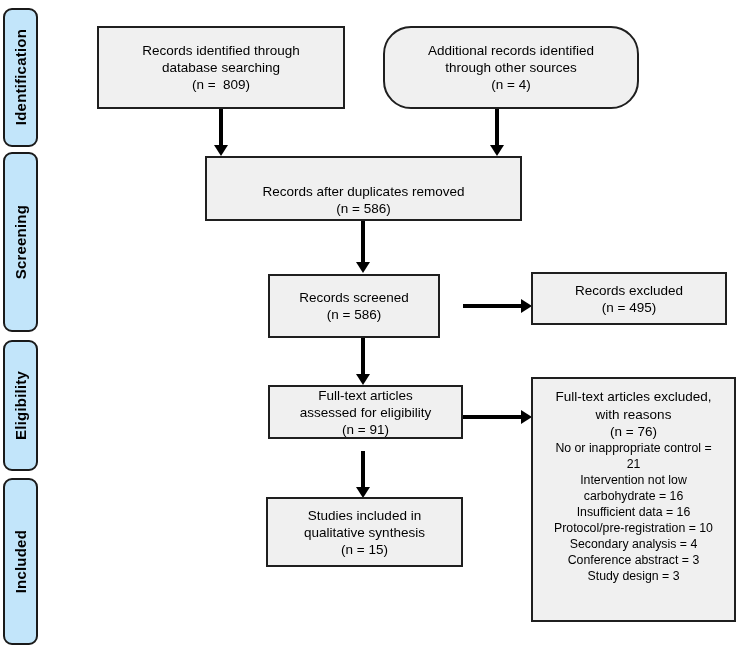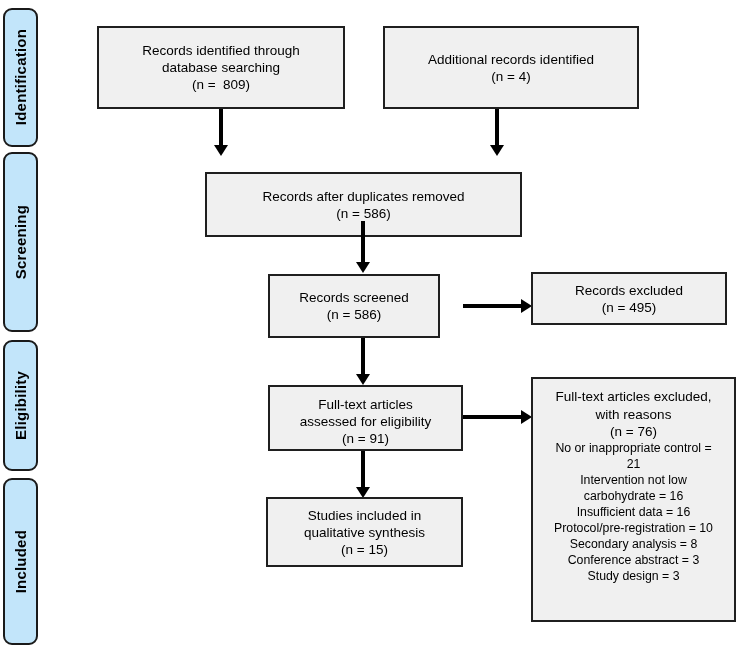--- a/index.html
+++ b/index.html
@@ -121,32 +121,33 @@
   <div class="stage-tab" style="left:3px; top:478px; width:35px; height:167px;">
     <span class="stage-label">Included</span>
   </div>
 
   <div class="flow-box" style="left:97px; top:26px; width:248px; height:83px;">
     <span class="line">Records identified through</span>
     <span class="line">database searching</span>
     <span class="line">(n =  809)</span>
   </div>
 
-  <div class="flow-box" style="left:383px; top:26px; width:256px; height:83px;">
+  <div class="flow-box" style="left:383px; top:26px; width:256px; height:83px;border-radius:28px;">
     <span class="line">Additional records identified</span>
+    <span class="line">through other sources</span>
     <span class="line">(n = 4)</span>
   </div>
 
   <div class="conn conn-v" style="left:219px; top:109px; height:38px;"></div>
   <div class="arrow-down" style="left:214px; top:145px;"></div>
 
   <div class="conn conn-v" style="left:495px; top:109px; height:38px;"></div>
   <div class="arrow-down" style="left:490px; top:145px;"></div>
 
-  <div class="flow-box" style="left:205px; top:172px; width:317px; height:65px;">
+  <div class="flow-box" style="left:205px; top:156px; width:317px; height:65px;justify-content:flex-end;">
     <span class="line">Records after duplicates removed</span>
     <span class="line">(n = 586)</span>
   </div>
 
   <div class="conn conn-v" style="left:361px; top:221px; height:43px;"></div>
   <div class="arrow-down" style="left:356px; top:262px;"></div>
 
   <div class="flow-box" style="left:268px; top:274px; width:172px; height:64px;">
     <span class="line">Records screened</span>
     <span class="line">(n = 586)</span>
@@ -156,40 +157,40 @@
   <div class="arrow-right" style="left:521px; top:299px;"></div>
 
   <div class="flow-box" style="left:531px; top:272px; width:196px; height:53px;">
     <span class="line">Records excluded</span>
     <span class="line">(n = 495)</span>
   </div>
 
   <div class="conn conn-v" style="left:361px; top:338px; height:39px;"></div>
   <div class="arrow-down" style="left:356px; top:374px;"></div>
 
-  <div class="flow-box" style="left:268px; top:385px; width:195px; height:66px;justify-content:flex-end;">
+  <div class="flow-box" style="left:268px; top:385px; width:195px; height:54px;">
     <span class="line">Full-text articles</span>
     <span class="line">assessed for eligibility</span>
     <span class="line">(n = 91)</span>
   </div>
 
   <div class="conn conn-h" style="left:463px; top:415px; width:62px;"></div>
   <div class="arrow-right" style="left:521px; top:410px;"></div>
 
   <div class="flow-box reasons-box" style="left:531px; top:377px; width:205px; height:245px;">
     <span class="head-line">Full-text articles excluded,</span>
     <span class="head-line">with reasons</span>
     <span class="head-line">(n = 76)</span>
     <span class="reason-line">No or inappropriate control =
 21</span>
     <span class="reason-line">Intervention not low
 carbohydrate = 16</span>
     <span class="reason-line">Insufficient data = 16</span>
     <span class="reason-line">Protocol/pre-registration = 10</span>
-    <span class="reason-line">Secondary analysis = 8</span>
+    <span class="reason-line">Secondary analysis = 4</span>
     <span class="reason-line">Conference abstract = 3</span>
     <span class="reason-line">Study design = 3</span>
   </div>
 
   <div class="conn conn-v" style="left:361px; top:451px; height:38px;"></div>
   <div class="arrow-down" style="left:356px; top:487px;"></div>
 
   <div class="flow-box" style="left:266px; top:497px; width:197px; height:70px;text-align:right;">
     <span class="line">Studies included in</span>
     <span class="line">qualitative synthesis</span>

